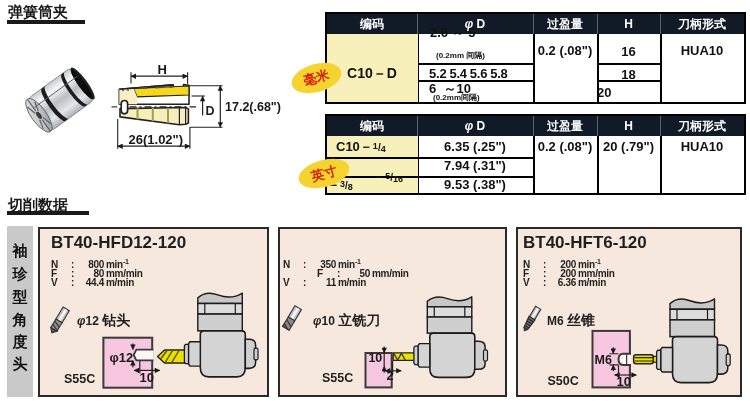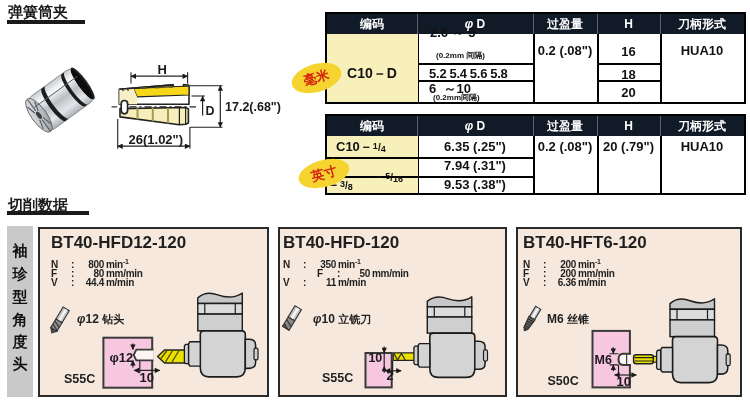--- a/index.html
+++ b/index.html
@@ -9,21 +9,21 @@
 .abs{position:absolute;}
 .panel{position:absolute;top:227px;height:170px;background:#f6e8dd;border:2px solid #2a2a2a;}
 .ptitle{position:absolute;font-size:17px;font-weight:bold;letter-spacing:0px;color:#1f1f1f;}
 .nfv{position:absolute;font-size:10px;font-weight:bold;color:#1f1f1f;white-space:nowrap;}
 .nfv .l{display:inline-block;width:20px;}
 .nfv .c{display:inline-block;width:9px;}
 .nfv .v{display:inline-block;width:24px;text-align:right;letter-spacing:-0.3px;}
 .nfv .u{letter-spacing:-0.3px;margin-left:2px;}
 .nfv sup{font-size:7px;}
 .toollab{position:absolute;font-weight:bold;color:#1f1f1f;white-space:nowrap;font-size:12px;}
-.toollab .cn{font-size:11px;font-family:Liberation Serif, serif;}
+.toollab .cn{font-size:14px;font-family:Liberation Serif, serif;}
 .hth{color:#fff;font-size:12px;font-weight:bold;text-align:center;line-height:12px;}
 .hsep{width:1px;background:#5a6270;}
 .vline{width:1.5px;background:#000;}
 .rline{height:1.5px;background:#000;}
 .cell{font-size:13px;font-weight:bold;line-height:1;white-space:nowrap;color:#111;}
 .cellsm{font-size:8px;font-weight:bold;line-height:1;white-space:nowrap;color:#111;}
 .fr1{font-size:9px;vertical-align:2px;}
 .fr2{font-size:10px;}
 .fr3{font-size:9px;vertical-align:-1px;}
 
@@ -65,21 +65,21 @@
 <div class="abs cell" style="left:430px;top:26px;">2.6 ～ 5</div>
 <div class="abs cellsm" style="left:436px;top:51.5px;">(0.2mm 间隔)</div>
 <div class="abs cell" style="left:429px;top:67px;word-spacing:-0.5px;letter-spacing:-0.2px;">5.2 5.4 5.6 5.8</div>
 <div class="abs cell" style="left:429px;top:82px;">6&nbsp;&nbsp;～10</div>
 <div class="abs cellsm" style="left:433px;top:93.5px;">(0.2mm间隔)</div>
 
 <div class="abs cell" style="left:533px;top:44px;width:64px;text-align:center;">0.2 (.08")</div>
 
 <div class="abs cell" style="left:597px;top:44.5px;width:63px;text-align:center;">16</div>
 <div class="abs cell" style="left:597px;top:68px;width:63px;text-align:center;">18</div>
-<div class="abs cell" style="left:597px;top:86px;width:63px;text-align:center;">20</div>
+<div class="abs cell" style="left:597px;top:86px;width:63px;">20</div>
 
 <div class="abs cell" style="left:660px;top:44px;width:84px;text-align:center;">HUA10</div>
 
 <div class="abs" style="left:291px;top:64px;width:51px;height:28px;background:#f6d42f;border-radius:50%;transform:rotate(-16deg);text-align:center;line-height:28px;font-size:13px;font-weight:bold;color:#d42310;">毫米</div>
 
 <div class="abs" style="left:325px;top:114px;width:421px;height:81px;border:2px solid #000;background:#fff;"></div>
 
 <div class="abs" style="left:327px;top:116px;width:417px;height:20px;background:#111a27;"></div>
 <div class="abs hsep" style="left:417px;top:116px;height:20px;"></div>
 <div class="abs hsep" style="left:533px;top:116px;height:20px;"></div>
@@ -135,21 +135,20 @@
 <div class="panel" style="left:516px;width:226px;"></div>
 
 <div class="ptitle" style="left:51px;top:233px;">BT40-HFD12-120</div>
 
 <div class="nfv" style="left:51px;top:258px;"><span class="l">N</span><span class="c">:</span><span class="v">800</span><span class="u">min<sup>-1</sup></span></div>
 <div class="nfv" style="left:51px;top:267.6px;"><span class="l">F</span><span class="c">:</span><span class="v">80</span><span class="u">mm/min</span></div>
 <div class="nfv" style="left:51px;top:277.2px;"><span class="l">V</span><span class="c">:</span><span class="v">44.4</span><span class="u">m/min</span></div>
 
 <div class="toollab" style="left:77px;top:312px;"><i>φ</i>12 <span class="cn">钻头</span></div>
 
-<div class="ptitle" style="left:283px;top:233px;">BT40-HFD-120</div>
 
 <div class="nfv" style="left:283px;top:258px;"><span class="l">N</span><span class="c">:</span><span class="v">350</span><span class="u">min<sup>-1</sup></span></div>
 <div class="nfv" style="left:283px;top:267.6px;margin-left:34px;"><span class="l">F</span><span class="c">:</span><span class="v">50</span><span class="u">mm/min</span></div>
 <div class="nfv" style="left:283px;top:277.2px;"><span class="l">V</span><span class="c">:</span><span class="v">11</span><span class="u">m/min</span></div>
 
 <div class="toollab" style="left:313px;top:312px;"><i>φ</i>10 <span class="cn">立铣刀</span></div>
 
 <div class="ptitle" style="left:523px;top:233px;">BT40-HFT6-120</div>
 
 <div class="nfv" style="left:523px;top:258px;"><span class="l">N</span><span class="c">:</span><span class="v">200</span><span class="u">min<sup>-1</sup></span></div>

